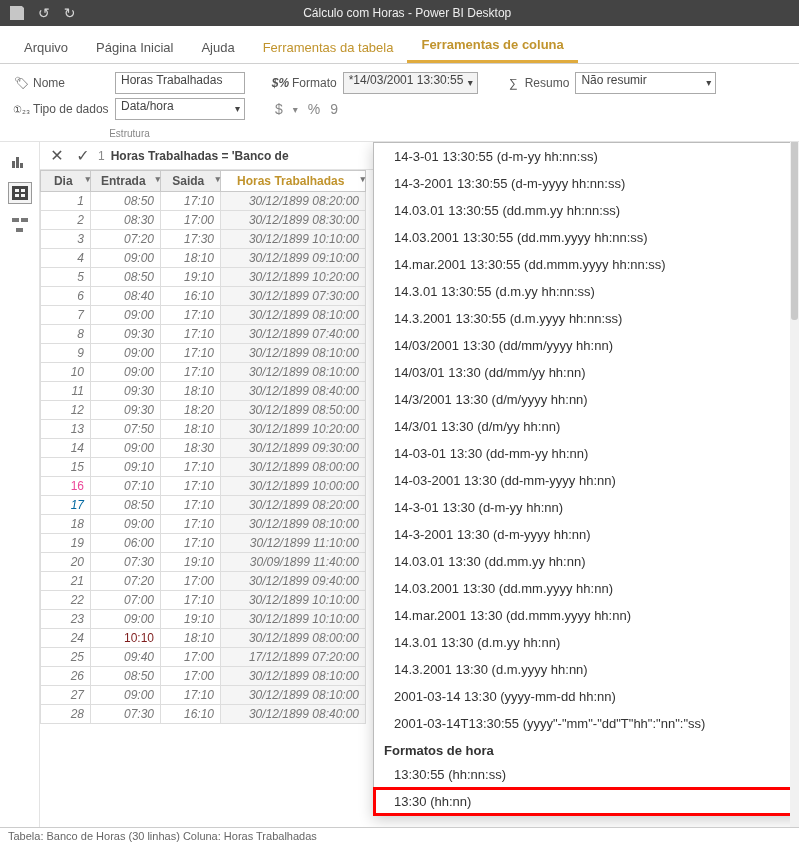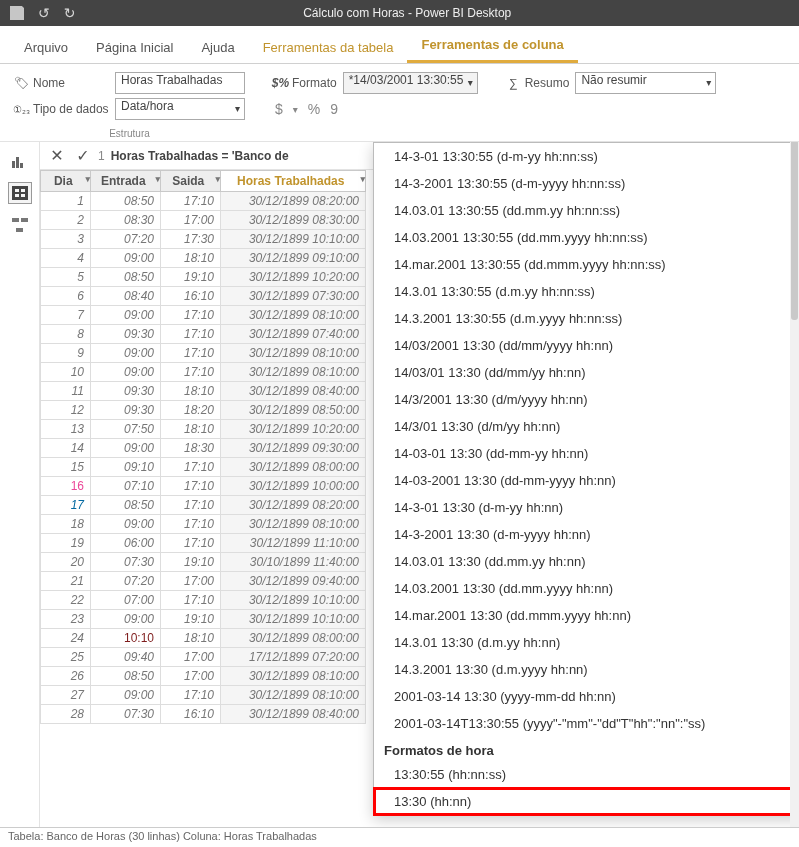--- a/index.html
+++ b/index.html
@@ -274,21 +274,21 @@
           <tr>
             <td style="font-style:italic;color:#777">19</td>
             <td style="font-style:italic;color:#777">06:00</td>
             <td style="font-style:italic;color:#777">17:10</td>
             <td class="hlcol">30/12/1899 11:10:00</td>
           </tr>
           <tr>
             <td style="font-style:italic;color:#777">20</td>
             <td style="font-style:italic;color:#777">07:30</td>
             <td style="font-style:italic;color:#777">19:10</td>
-            <td class="hlcol">30/10/1899 11:40:00</td>
+            <td class="hlcol">30/09/1899 11:40:00</td>
           </tr>
           <tr>
             <td style="font-style:italic;color:#777">21</td>
             <td style="font-style:italic;color:#777">07:20</td>
             <td style="font-style:italic;color:#777">17:00</td>
             <td class="hlcol">30/12/1899 09:40:00</td>
           </tr>
           <tr>
             <td style="font-style:italic;color:#777">22</td>
             <td style="font-style:italic;color:#777">07:00</td>

